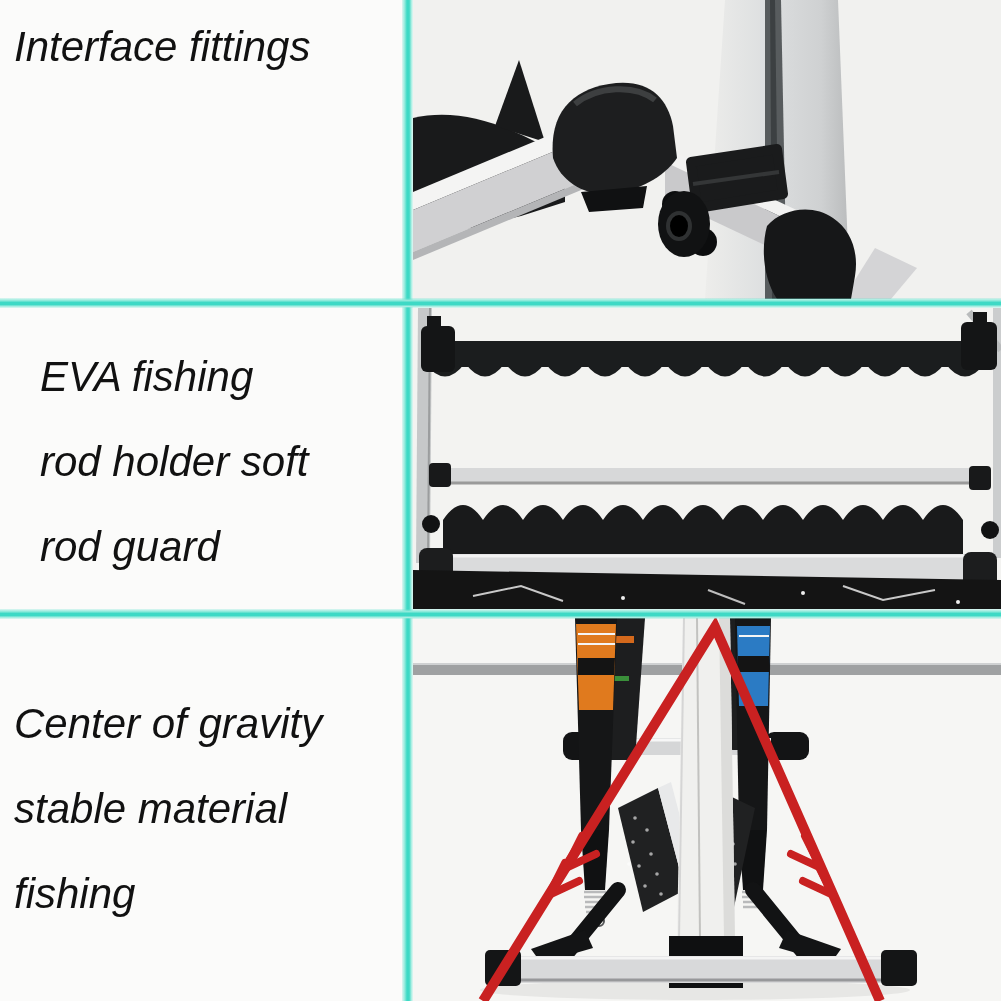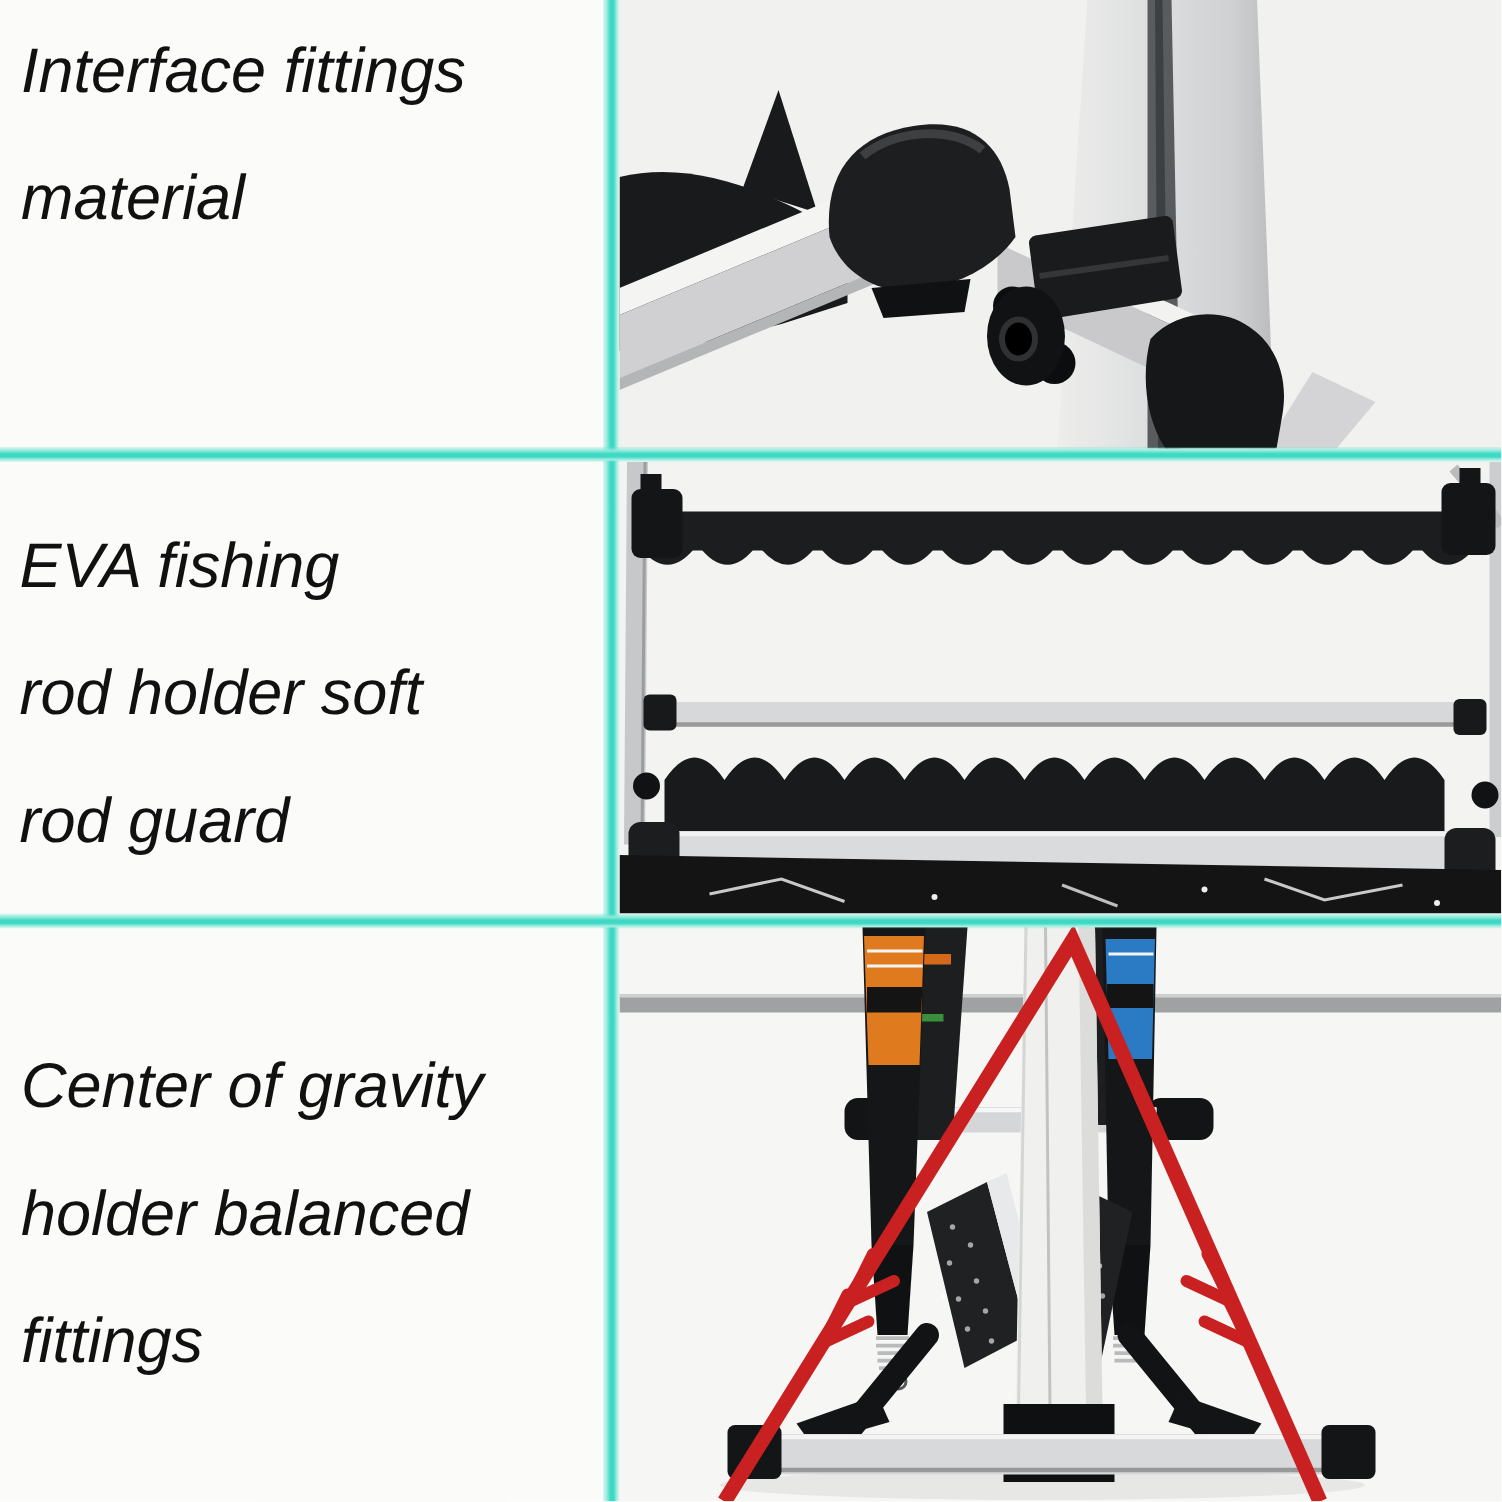--- a/index.html
+++ b/index.html
@@ -17,21 +17,21 @@
     font-family:"Liberation Sans",sans-serif;
     color:var(--caption-text);
   }
   .caption{
     position:absolute;left:14px;width:388px;
     font-size:42px;line-height:85px;letter-spacing:0;
     color:var(--caption-text);white-space:nowrap;font-style:italic;
   }
   .caption span{display:block;}
   #caption-1{top:4px;}
-  #caption-2{top:334px;left:13px;}
+  #caption-2{top:334px;left:40px;}
   #caption-3{top:681px;}
   .photo{position:absolute;left:413px;width:588px;background:var(--photo-bg);}
   #photo-1{top:0;height:299px;}
   #photo-2{top:308px;height:301px;}
   #photo-3{top:618px;height:383px;}
   .photo svg{display:block;width:100%;height:100%;}
   .divider-v{
     position:absolute;left:402px;top:0;width:11px;height:1001px;
     background:linear-gradient(to right,rgba(62,217,197,.15),#8feadb 25%,var(--accent-teal) 45%,var(--accent-teal) 65%,#a9eee2 85%,rgba(62,217,197,.12));
   }
@@ -42,21 +42,20 @@
   #divider-h1{top:298px;}
   #divider-h2{top:609px;}
 </style>
 </head>
 <body>
 
 <div class="canvas">
 
   <div class="caption" id="caption-1">
     <span>Interface fittings</span>
-    <span>material</span>
   </div>
 
   <div class="photo" id="photo-1" role="img" aria-label="Close-up photo of black ABS interface fittings and knob joining silver aluminium square tubes">
     <svg viewBox="0 0 588 299" preserveAspectRatio="none">
       <defs>
         <linearGradient id="postg" x1="0" y1="0" x2="1" y2="0">
           <stop offset="0" stop-color="#ededeb"></stop>
             <stop offset=".45" stop-color="#dcdedf"></stop>
           <stop offset=".8" stop-color="#cfd1d2"></stop>
             <stop offset="1" stop-color="#b9bbbc"></stop>
@@ -151,22 +150,22 @@
         <polyline points="430,278 470,292 522,282" fill="none" stroke="#e9e9e9" stroke-width="2" opacity=".85"></polyline>
         <circle cx="210" cy="290" r="2" fill="#eeeeee"></circle>
         <circle cx="390" cy="285" r="2" fill="#eeeeee"></circle>
         <circle cx="545" cy="294" r="2" fill="#eeeeee"></circle>
       </g>
     </svg>
   </div>
 
   <div class="caption" id="caption-3">
     <span>Center of gravity</span>
-    <span>holder balanced</span>
-    <span>fittings</span>
+    <span>stable material</span>
+    <span>fishing</span>
   </div>
 
   <div class="photo" id="photo-3" role="img" aria-label="Front photo of the rod stand holding fishing rods with a red stability triangle overlay">
     <svg viewBox="0 0 588 383" preserveAspectRatio="none">
       <rect x="0" y="0" width="588" height="383" fill="#f6f6f4"></rect>
       <ellipse cx="282" cy="372" rx="215" ry="10" fill="#000000" opacity=".06"></ellipse>
 
       <rect x="0" y="45" width="588" height="12" fill="#9fa1a2"></rect>
       <line x1="0" y1="46" x2="588" y2="46" stroke="#cfd1d2" stroke-width="2"></line>
 

